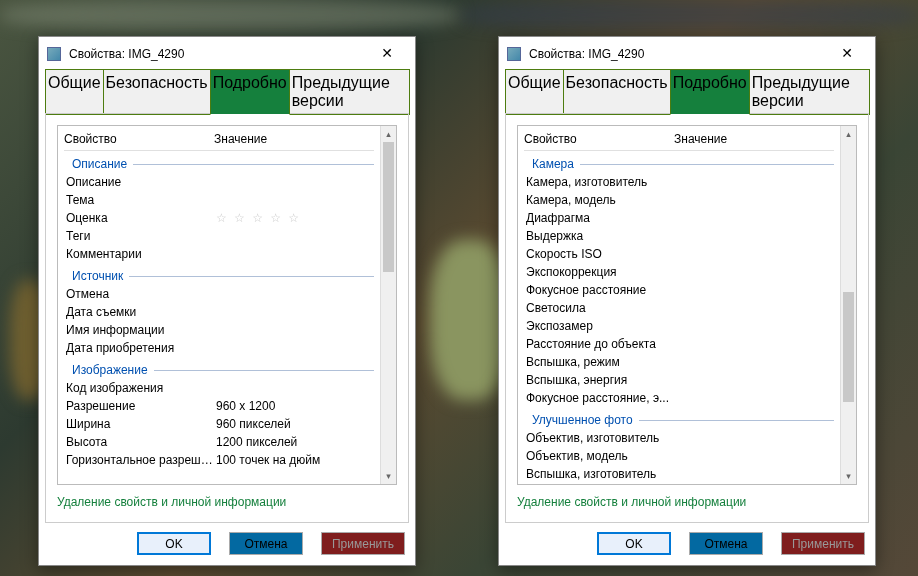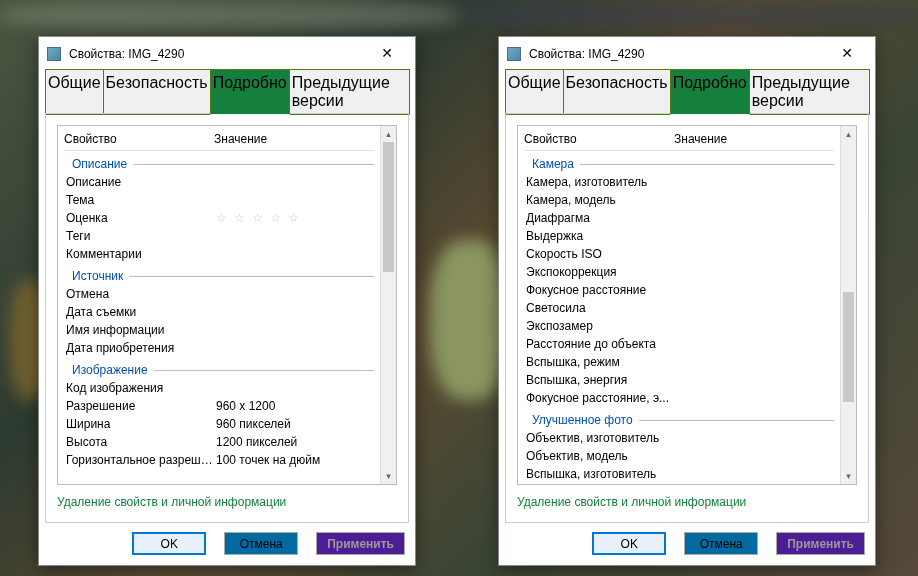--- a/index.html
+++ b/index.html
@@ -171,21 +171,21 @@
 .btn {
   min-width: 74px;
   height: 23px;
   border: 1px solid #aaa;
   background: #0369a1;
   font-size: 12px;
   cursor: pointer;
   padding: 0 10px;
 }
 .btn.default { border: 2px solid #0078d7; background: #e8f0fb; }
-.btn.disabled { color: #999; background: #4c1d95; cursor: default; font-weight: bold; }
+.btn.disabled { color: #999; background: #7f1d1d; cursor: default; }
 </style>
 </head>
 <body>
 
 <div class="bg">
   <div class="bg-patch p3"></div>
   <div class="bg-patch p4"></div>
   <div class="bg-patch p1"></div>
   <div class="bg-patch p2"></div>
 </div>

